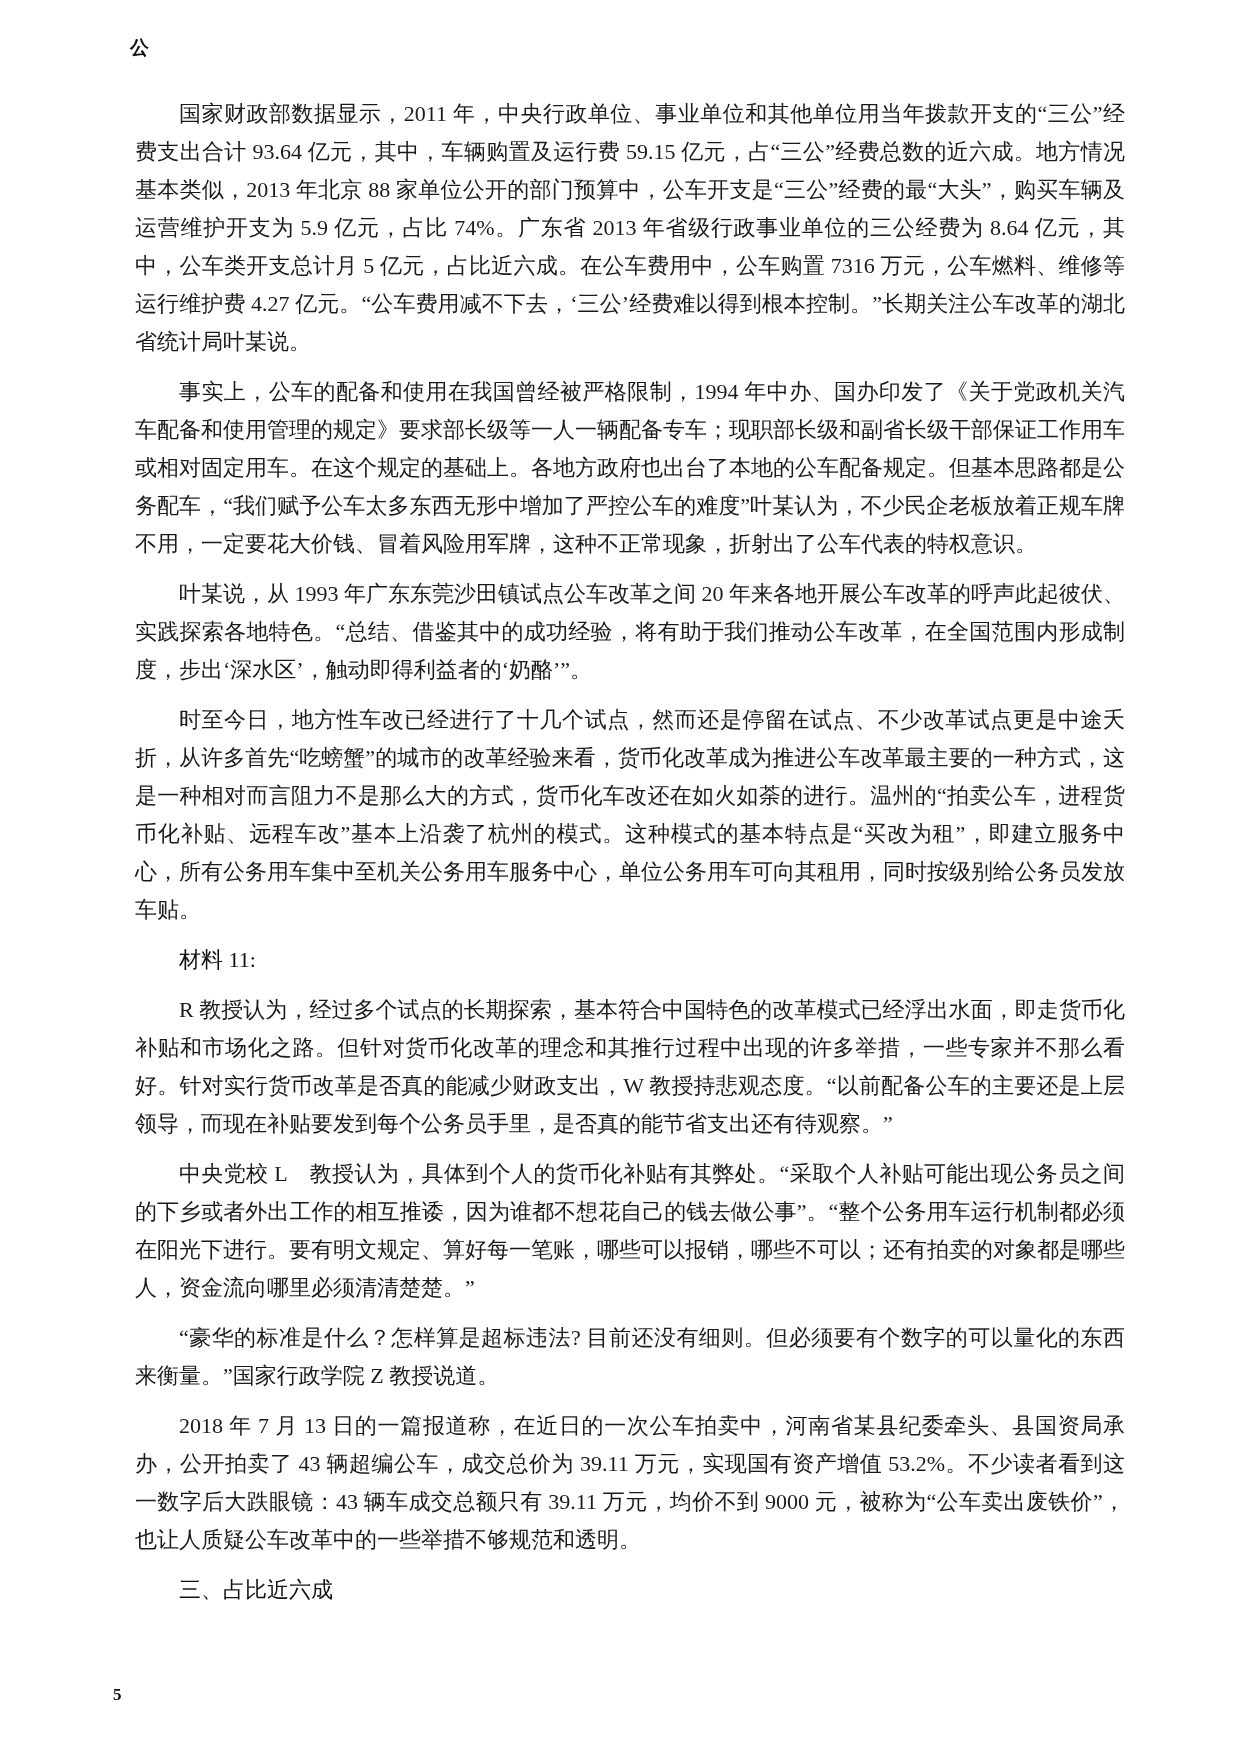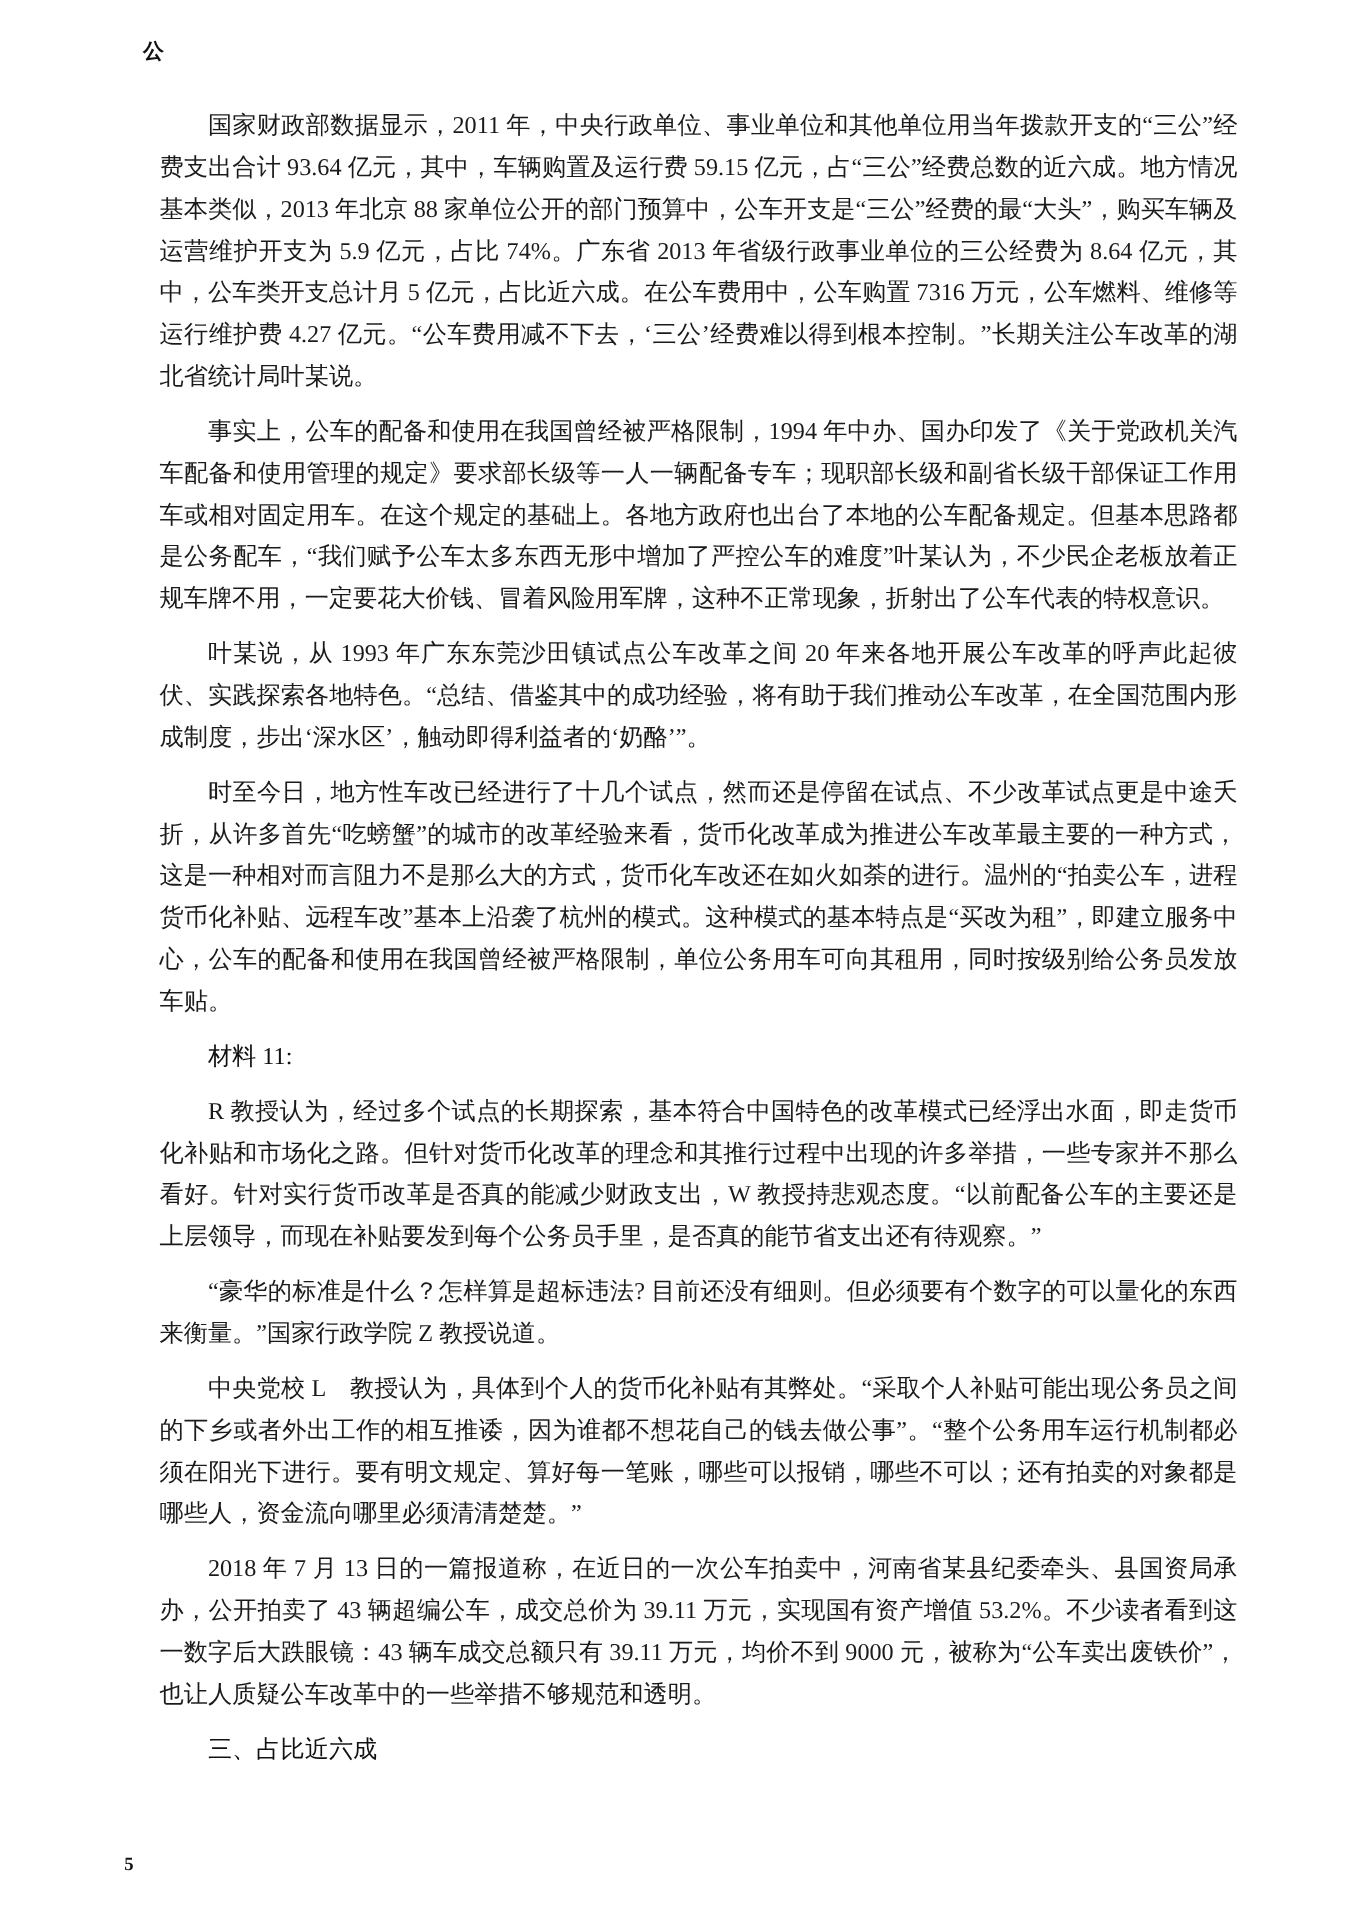--- a/index.html
+++ b/index.html
@@ -24,21 +24,21 @@
     line-height: 24px;
     color: #111111;
   }
   .document-body {
     position: absolute;
     left: 129px;
     top: 95px;
     width: 996px;
   }
   .para {
-    margin: 0 0 12px 16px;
+    margin: 0 0 12px 6px;
     font-size: 22px;
     line-height: 38px;
     text-indent: 44px;
     text-align: justify;
     color: #1a1a1a;
     word-break: break-all;
   }
   .para.heading {
     font-weight: normal;
     color: #111111;
@@ -55,22 +55,22 @@
 </style>
 </head>
 <body>
 
 <div class="page-header-char">公</div>
 
 <div class="document-body">
     <p class="para">国家财政部数据显示，2011 年，中央行政单位、事业单位和其他单位用当年拨款开支的“三公”经费支出合计 93.64 亿元，其中，车辆购置及运行费 59.15 亿元，占“三公”经费总数的近六成。地方情况基本类似，2013 年北京 88 家单位公开的部门预算中，公车开支是“三公”经费的最“大头”，购买车辆及运营维护开支为 5.9 亿元，占比 74%。广东省 2013 年省级行政事业单位的三公经费为 8.64 亿元，其中，公车类开支总计月 5 亿元，占比近六成。在公车费用中，公车购置 7316 万元，公车燃料、维修等运行维护费 4.27 亿元。“公车费用减不下去，‘三公’经费难以得到根本控制。”长期关注公车改革的湖北省统计局叶某说。</p>
     <p class="para">事实上，公车的配备和使用在我国曾经被严格限制，1994 年中办、国办印发了《关于党政机关汽车配备和使用管理的规定》要求部长级等一人一辆配备专车；现职部长级和副省长级干部保证工作用车或相对固定用车。在这个规定的基础上。各地方政府也出台了本地的公车配备规定。但基本思路都是公务配车，“我们赋予公车太多东西无形中增加了严控公车的难度”叶某认为，不少民企老板放着正规车牌不用，一定要花大价钱、冒着风险用军牌，这种不正常现象，折射出了公车代表的特权意识。</p>
     <p class="para">叶某说，从 1993 年广东东莞沙田镇试点公车改革之间 20 年来各地开展公车改革的呼声此起彼伏、实践探索各地特色。“总结、借鉴其中的成功经验，将有助于我们推动公车改革，在全国范围内形成制度，步出‘深水区’，触动即得利益者的‘奶酪’”。</p>
-    <p class="para">时至今日，地方性车改已经进行了十几个试点，然而还是停留在试点、不少改革试点更是中途夭折，从许多首先“吃螃蟹”的城市的改革经验来看，货币化改革成为推进公车改革最主要的一种方式，这是一种相对而言阻力不是那么大的方式，货币化车改还在如火如荼的进行。温州的“拍卖公车，进程货币化补贴、远程车改”基本上沿袭了杭州的模式。这种模式的基本特点是“买改为租”，即建立服务中心，公车的配备和使用在我国曾经被严格限制，单位公务用车可向其租用，同时按级别给公务员发放车贴。</p>
+    <p class="para">时至今日，地方性车改已经进行了十几个试点，然而还是停留在试点、不少改革试点更是中途夭折，从许多首先“吃螃蟹”的城市的改革经验来看，货币化改革成为推进公车改革最主要的一种方式，这是一种相对而言阻力不是那么大的方式，货币化车改还在如火如荼的进行。温州的“拍卖公车，进程货币化补贴、远程车改”基本上沿袭了杭州的模式。这种模式的基本特点是“买改为租”，即建立服务中心，所有公务用车集中至机关公务用车服务中心，单位公务用车可向其租用，同时按级别给公务员发放车贴。</p>
     <p class="para heading">材料 11:</p>
     <p class="para">R 教授认为，经过多个试点的长期探索，基本符合中国特色的改革模式已经浮出水面，即走货币化补贴和市场化之路。但针对货币化改革的理念和其推行过程中出现的许多举措，一些专家并不那么看好。针对实行货币改革是否真的能减少财政支出，W 教授持悲观态度。“以前配备公车的主要还是上层领导，而现在补贴要发到每个公务员手里，是否真的能节省支出还有待观察。”</p>
+    <p class="para">中央党校 L　教授认为，具体到个人的货币化补贴有其弊处。“采取个人补贴可能出现公务员之间的下乡或者外出工作的相互推诿，因为谁都不想花自己的钱去做公事”。“整个公务用车运行机制都必须在阳光下进行。要有明文规定、算好每一笔账，哪些可以报销，哪些不可以；还有拍卖的对象都是哪些人，资金流向哪里必须清清楚楚。”</p>
     <p class="para">“豪华的标准是什么？怎样算是超标违法? 目前还没有细则。但必须要有个数字的可以量化的东西来衡量。”国家行政学院 Z 教授说道。</p>
-    <p class="para">中央党校 L　教授认为，具体到个人的货币化补贴有其弊处。“采取个人补贴可能出现公务员之间的下乡或者外出工作的相互推诿，因为谁都不想花自己的钱去做公事”。“整个公务用车运行机制都必须在阳光下进行。要有明文规定、算好每一笔账，哪些可以报销，哪些不可以；还有拍卖的对象都是哪些人，资金流向哪里必须清清楚楚。”</p>
     <p class="para">2018 年 7 月 13 日的一篇报道称，在近日的一次公车拍卖中，河南省某县纪委牵头、县国资局承办，公开拍卖了 43 辆超编公车，成交总价为 39.11 万元，实现国有资产增值 53.2%。不少读者看到这一数字后大跌眼镜：43 辆车成交总额只有 39.11 万元，均价不到 9000 元，被称为“公车卖出废铁价”，也让人质疑公车改革中的一些举措不够规范和透明。</p>
     <p class="para heading">三、占比近六成</p>
   </div>
 
 <div class="page-number">5</div>
 
 </body></html>

